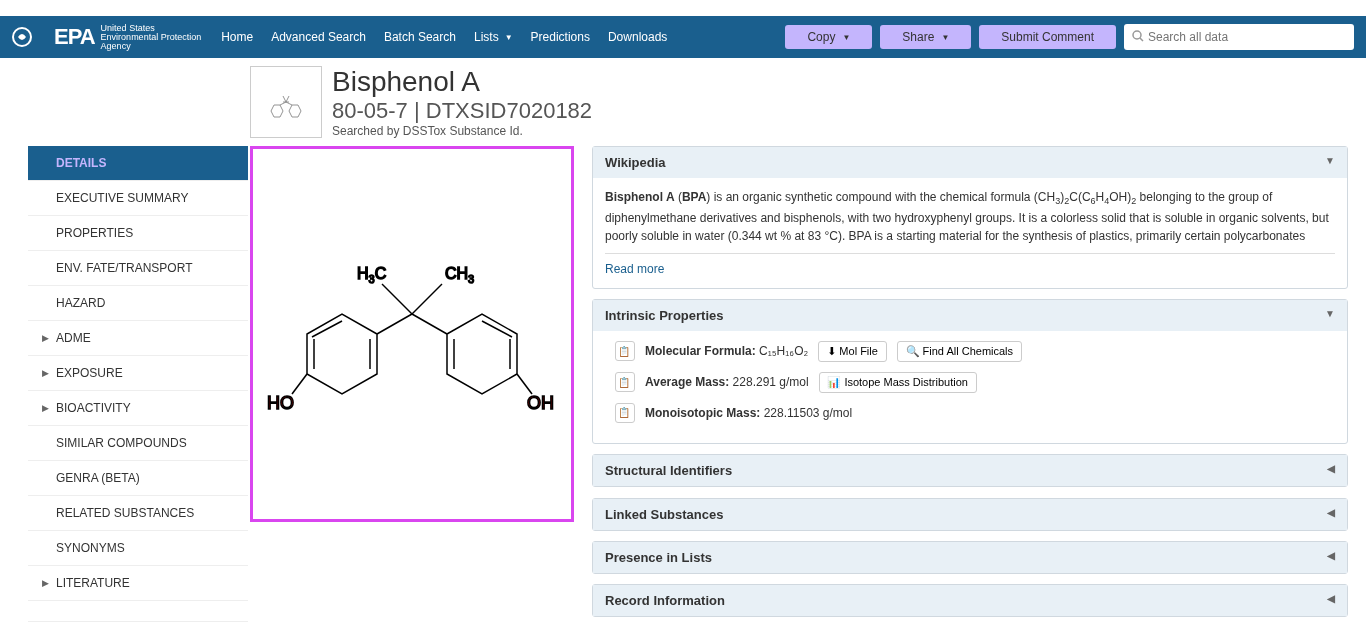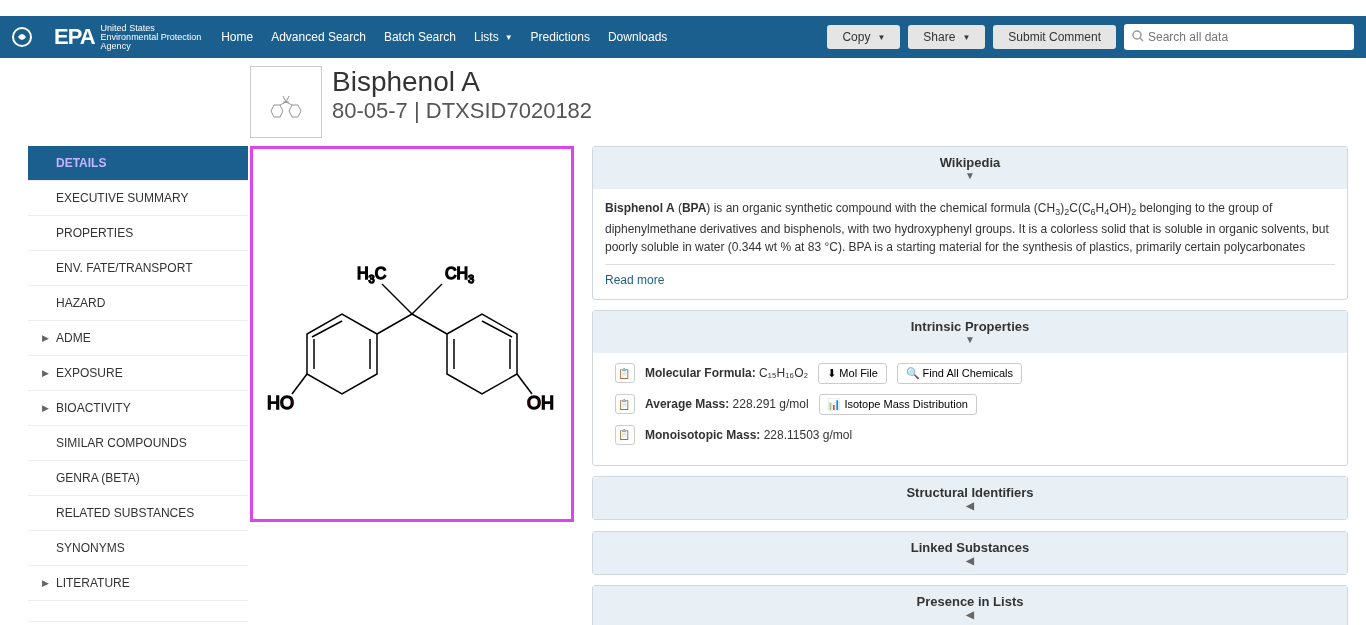--- a/index.html
+++ b/index.html
@@ -8,21 +8,21 @@
   
   .header { background: #1a5f8e; height: 42px; display: flex; align-items: center; padding: 0 12px; color: #fff; margin-top: 16px; }
   .logo-wrap { display: flex; align-items: center; gap: 6px; }
   .logo-text-wrap { display: flex; flex-direction: column; font-size: 9px; line-height: 9px; }
   .logo-text-wrap .us { font-size: 9px; }
   .logo-text-wrap .epa-name { font-size: 9px; }
   .logo-text-wrap .agency { font-size: 9px; }
   .nav { display: flex; gap: 18px; margin-left: 20px; font-size: 12px; }
   .nav-item { cursor: pointer; display: flex; align-items: center; gap: 3px; }
   .header-right { margin-left: auto; display: flex; gap: 8px; align-items: center; }
-  .hbtn { background: #e5e5e5; color: #333; border: none; border-radius: 3px; padding: 5px 15px; font-size: 12px; cursor: pointer; display: flex; align-items: center; gap: 4px; }
+  .hbtn { background: #c4b5fd; color: #333; border: none; border-radius: 3px; padding: 5px 22px; font-size: 12px; cursor: pointer; display: flex; align-items: center; gap: 4px; }
   .search-wrap { display: flex; align-items: center; background: #fff; border-radius: 3px; padding: 0 8px; height: 26px; width: 230px; }
   .search-wrap input { border: none; outline: none; font-size: 12px; flex: 1; color: #888; }
   .search-wrap .sicon { color: #999; margin-right: 4px; }
   .caret-down::after { content: "▼"; font-size: 8px; margin-left: 3px; }
   .main-wrap { width: 100%; }
   .title-row { display: flex; padding: 8px 0 8px 250px; gap: 10px; }
   .thumb { width: 72px; height: 72px; border: 1px solid #ccc; display:flex; align-items:center; justify-content:center; }
   .title-block h1 { font-size: 28px; font-weight: 400; color: #333; }
   .title-block .sub { font-size: 22px; color: #555; font-weight: 400; }
   .title-block .searched { font-size: 12px; color: #555; }
@@ -35,21 +35,21 @@
   .sidebar-item.active { background: #1a5f8e; color: #c4b5fd; font-weight: 600; }
   .sidebar-item .arrow { font-size: 9px; color: #666; width: 8px; }
   .sidebar-item .spacer { width: 8px; }
   
   
   .main { flex: 1; display: flex; gap: 18px; padding: 0 18px 0 2px; }
   .structure { width: 324px; height: 376px; border: 3px solid #d946ef; display:flex; align-items:center; justify-content:center; flex-shrink:0; }
   
   .panels { flex: 1; display: flex; flex-direction: column; gap: 10px; }
   .panel { border: 1px solid #d0d8df; border-radius: 3px; }
-  .panel-header { background: #e8f0f6; padding: 8px 12px; font-size: 13px; font-weight: 600; color: #333; display: flex; justify-content: space-between; align-items: center; cursor: pointer; flex-direction: column; }
+  .panel-header { background: #e8f0f6; padding: 8px 12px; font-size: 13px; font-weight: 600; color: #333; display: flex; justify-content: space-between; cursor: pointer; }
   .panel-body { padding: 10px 12px; font-size: 12px; color: #333; }
   .wiki-text { line-height: 1.5; }
   .wiki-text hr { border:none; border-top:1px solid #ddd; margin: 8px 0 6px 0;}
   .readmore { color: #1a5f8e; cursor: pointer; font-size: 12px; }
   
   .prop-row { display: flex; align-items:center; gap: 10px; margin-bottom: 10px; padding-left: 10px;}
   .copy-icon { width: 20px; height: 20px; border: 1px solid #ccc; border-radius: 3px; display:flex; align-items:center; justify-content:center; font-size:10px; cursor:pointer; }
   .prop-label { font-size: 12px; }
   .prop-label b { font-weight: 600; }
   .small-btn { border: 1px solid #ccc; border-radius: 3px; padding: 3px 8px; font-size: 11px; background:#fff; cursor:pointer; display:flex; align-items:center; gap:3px; }
@@ -109,20 +109,21 @@
           <line x1="50" y1="50" x2="40" y2="55"></line>
           <line x1="50" y1="50" x2="60" y2="55"></line>
           <line x1="50" y1="50" x2="45" y2="40"></line>
           <line x1="50" y1="50" x2="55" y2="40"></line>
         </g>
       </svg>
     </div>
     <div class="title-block">
       <h1>Bisphenol A</h1>
       <div class="sub">80-05-7 | DTXSID7020182</div>
+      <div class="searched">Searched by DSSTox Substance Id.</div>
     </div>
   </div>
 
   <div class="content-row">
     <div class="sidebar" id="sidebar">
         <div class="sidebar-item active">
           <span class="spacer"></span>
           <span>DETAILS</span>
         </div>
         <div class="sidebar-item">

